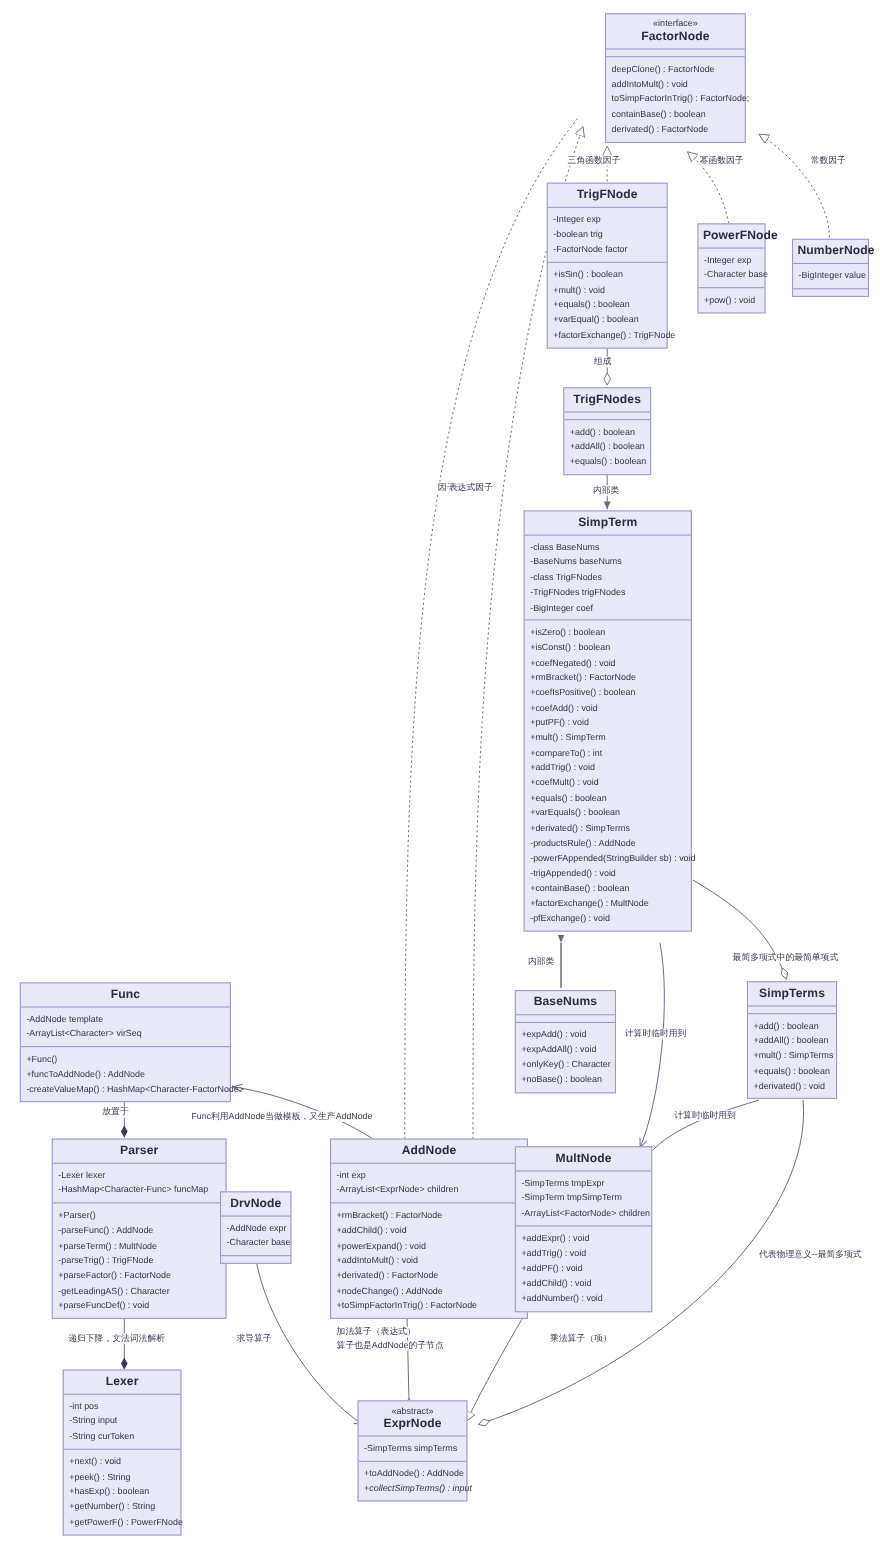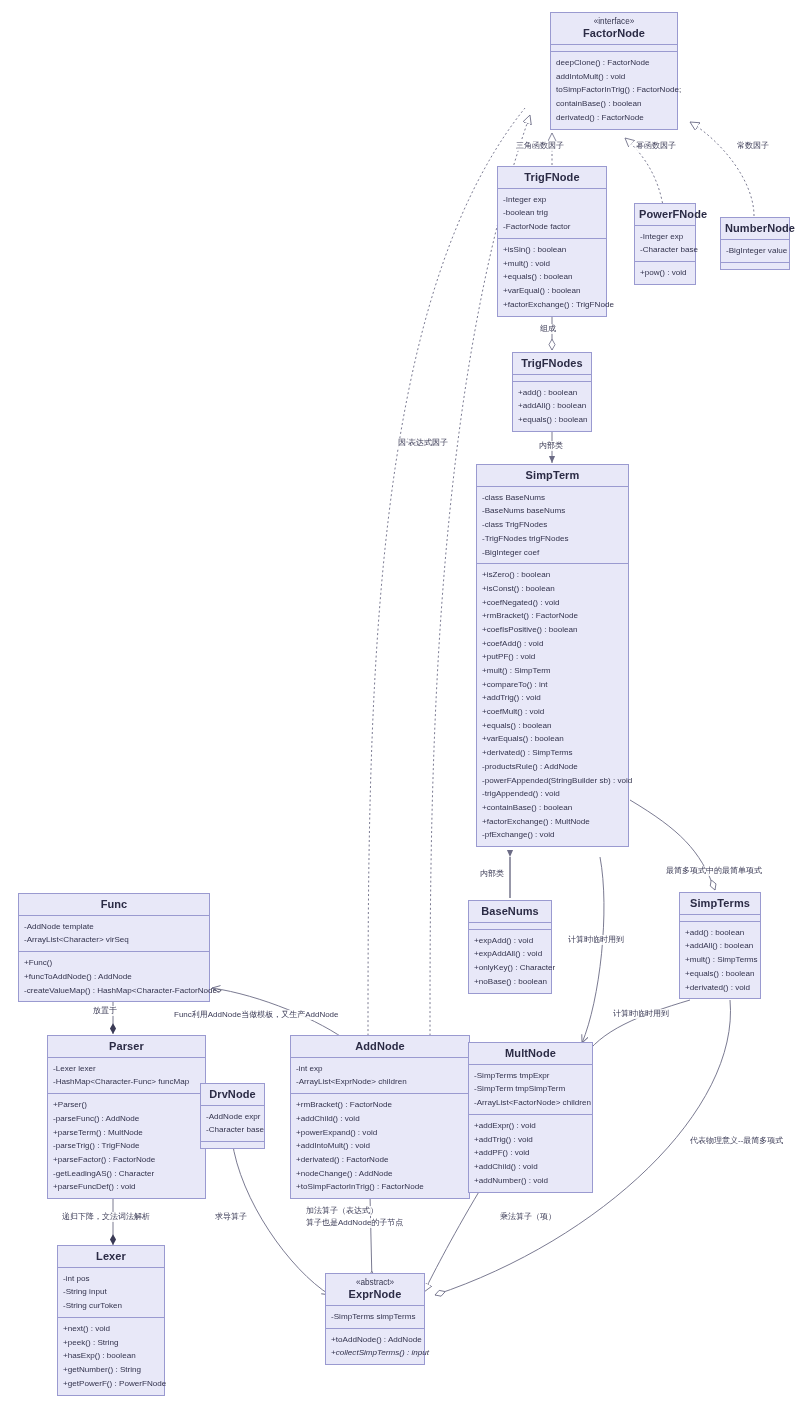--- a/index.html
+++ b/index.html
@@ -223,21 +223,21 @@
       <div class="row">+derivated() : SimpTerms</div>
       <div class="row">-productsRule() : AddNode</div>
       <div class="row">-powerFAppended(StringBuilder sb) : void</div>
       <div class="row">-trigAppended() : void</div>
       <div class="row">+containBase() : boolean</div>
       <div class="row">+factorExchange() : MultNode</div>
       <div class="row">-pfExchange() : void</div>
     </div>
   </div>
 
-  <div class="uml" style="left:468px; top:900px; width:84px;">
+  <div class="uml" style="left:468px; top:900px; width:92px;">
     <div class="title">BaseNums</div>
     <div class="sec empty"></div>
     <div class="sec">
       <div class="row">+expAdd() : void</div>
       <div class="row">+expAddAll() : void</div>
       <div class="row">+onlyKey() : Character</div>
       <div class="row">+noBase() : boolean</div>
     </div>
   </div>
 
@@ -301,21 +301,21 @@
 
   <div class="uml" style="left:200px; top:1083px; width:65px;">
     <div class="title">DrvNode</div>
     <div class="sec">
       <div class="row">-AddNode expr</div>
       <div class="row">-Character base</div>
     </div>
     <div class="sec empty"></div>
   </div>
 
-  <div class="uml" style="left:290px; top:1035px; width:180px;">
+  <div class="uml" style="left:300px; top:1035px; width:180px;">
     <div class="title">AddNode</div>
     <div class="sec">
       <div class="row">-int exp</div>
       <div class="row">-ArrayList&lt;ExprNode&gt; children</div>
     </div>
     <div class="sec">
       <div class="row">+rmBracket() : FactorNode</div>
       <div class="row">+addChild() : void</div>
       <div class="row">+powerExpand() : void</div>
       <div class="row">+addIntoMult() : void</div>

